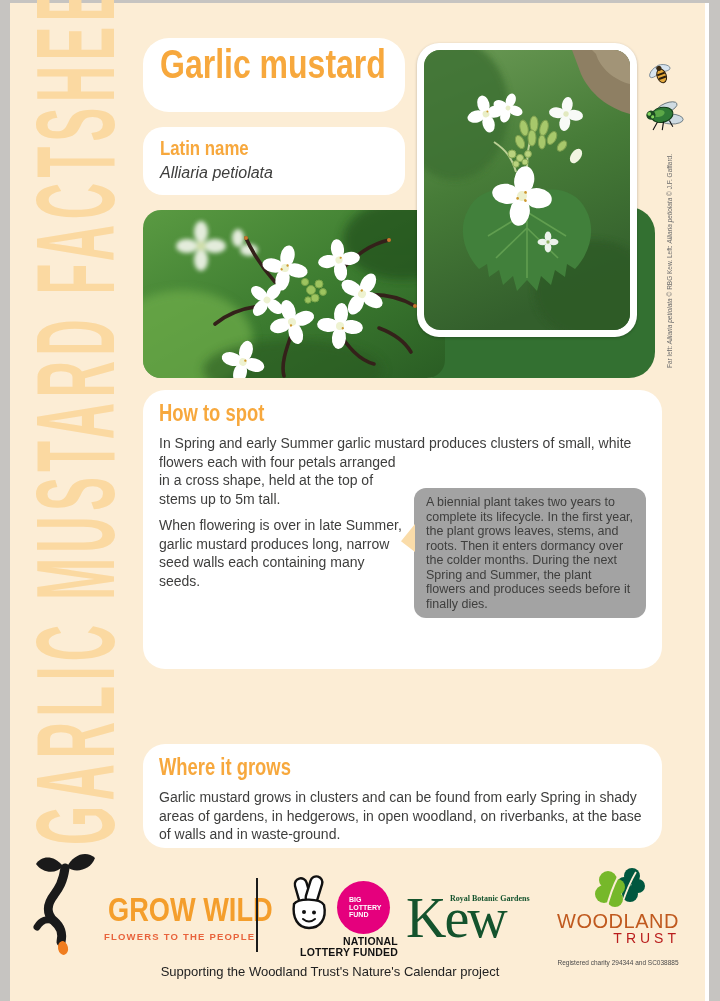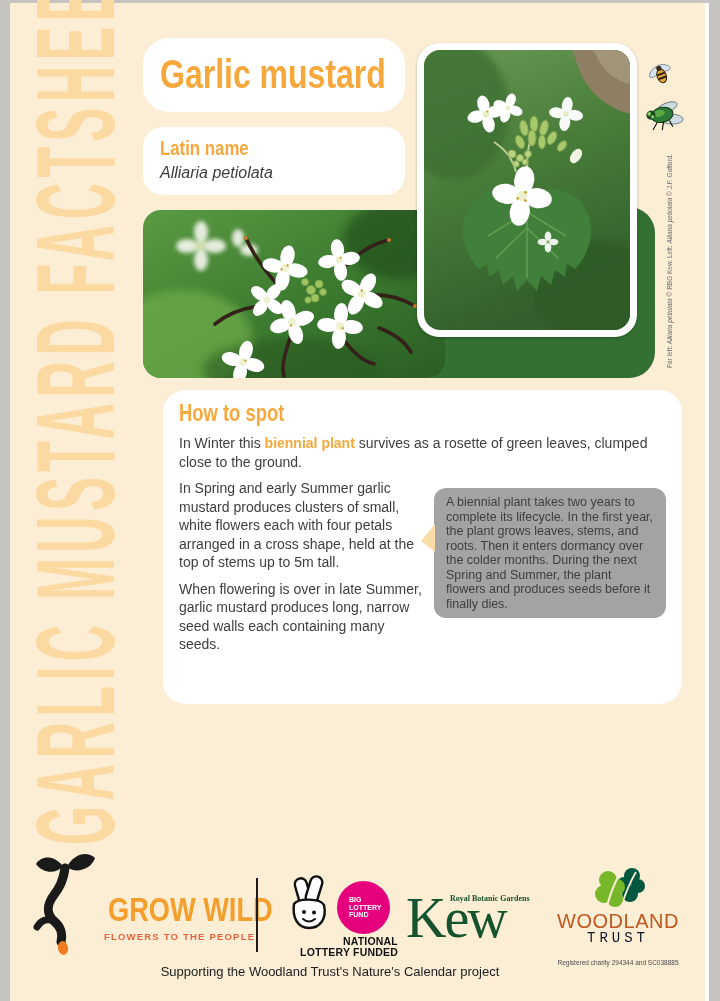--- a/index.html
+++ b/index.html
@@ -16,21 +16,21 @@
     transform-origin:0 0; transform:rotate(-90deg) scaleX(0.45);
     font-size:112px; line-height:96px; font-weight:bold; letter-spacing:12px;
     color:#fbd9a1; white-space:nowrap;
   }
 
   .whitebox { position:absolute; background:#ffffff; border-radius:22px; }
   .cond { display:inline-block; transform:scaleX(0.8); transform-origin:0 0; white-space:nowrap; }
   .orange-head { color:#f7a83d; font-weight:bold; }
 
   .title-box { left:143px; top:38px; width:262px; height:74px; border-radius:26px; }
-  .title-box .t { position:absolute; left:17px; top:14px; font-size:40px;text-decoration:underline; }
+  .title-box .t { position:absolute; left:17px; top:4px; font-size:40px;text-decoration:underline; }
 
   .latin-box { left:143px; top:127px; width:262px; height:68px; border-radius:20px;padding-left:42px; }
   .latin-box .h { position:absolute; left:17px; top:9px; font-size:21px; }
   .latin-box .v { position:absolute; left:17px; top:37px; font-size:16px; font-style:italic; color:#3e3e3d; }
 
   .green-panel { position:absolute; left:407px; top:207px; width:248px; height:171px;
     background:#337031; border-radius:26px; }
 
   .photo-left { position:absolute; left:143px; top:210px; width:302px; height:168px;
     border-radius:18px; overflow:hidden; }
@@ -42,21 +42,21 @@
   .fly-icon { position:absolute; left:646px; top:96px; width:40px; height:36px; }
 
   .photo-caption{
     position:absolute; left:666px; top:368px; width:240px;
     transform-origin:0 0; transform:rotate(-90deg);
     font-size:6.5px; color:#6d6d6d; white-space:nowrap;
   }
   .photo-caption i { font-style:italic; }
 
   .section { position:absolute; background:#ffffff; border-radius:22px; padding:10px 16px; }
-  .sec-how   { left:143px; top:390px; width:519px; height:314px;margin-left:20px; }
+  .sec-how   { left:143px; top:390px; width:519px; height:279px; }
   .sec-where { left:143px; top:744px; width:519px; height:104px; }
   .section h2 { font-size:23px; margin-bottom:7px; }
   .body-text { font-size:14px; line-height:18.5px; color:#3e3e3d; }
   .body-text p { margin-bottom:8px; }
   .hl { color:#f7a83d; font-weight:bold; }
 
   .callout-pusher { float:right; width:0; height:36px; }
   .callout-wrap { float:right; clear:right; width:232px; padding-top:18px; margin-left:9px; margin-bottom:6px; }
   .callout { position:relative; background:#a3a3a3; border-radius:12px; padding:7px 12px;
     font-size:12.5px; line-height:14.5px; color:#3e3e3d; }
@@ -77,22 +77,22 @@
   .lottery-text { position:absolute; left:270px; top:936px; width:128px; text-align:right;
     font-size:10.5px; line-height:11px; font-weight:bold; color:#111; letter-spacing:0.2px; }
   .kew-logo { position:absolute; left:406px; top:890px; width:150px; height:66px; color:#14532d; }
   .kew-name { position:absolute; left:0px; top:0px; font-family:"Liberation Serif", serif;
     font-size:56px; line-height:56px; letter-spacing:-2px; }
   .kew-super { position:absolute; left:44px; top:4px; font-family:"Liberation Serif", serif;
     font-size:8px; font-weight:bold; }
   .wt-leaves { position:absolute; left:592px; top:864px; }
   .wt-name  { position:absolute; left:556px; top:910px; width:124px; text-align:center;
     font-size:20px; color:#c0591e; letter-spacing:0.5px; }
-  .wt-trust { position:absolute; left:556px; top:930px; width:124px; text-align:center;
-    font-size:14px; color:#0f172a; letter-spacing:4px;font-family:Liberation Mono, monospace; }
+  .wt-trust { position:absolute; left:556px; top:930px; width:124px; text-align:right;
+    font-size:14px; color:#b91c1c; letter-spacing:4px; }
   .wt-charity { position:absolute; left:552px; top:959px; width:132px; text-align:center;
     font-size:6.5px; color:#4a4a4a; }
   .support-note { position:absolute; left:130px; top:964px; width:400px; text-align:center;
     font-size:13px; color:#222222; }
 </style>
 </head>
 <body>
 
 <div class="canvas">
   <div class="paper"></div>
@@ -364,26 +364,31 @@
     <span>Far left: </span><i>Alliaria petiolata</i><span> © RBG Kew. Left: </span><i>Alliaria petiolata</i><span> © J.F. Gaffard.</span>
   </div>
 
   <div class="section sec-how">
     <h2 class="orange-head"><span class="cond">How to spot</span></h2>
     <div class="body-text">
       <div class="callout-pusher"></div>
       <div class="callout-wrap">
         <div class="callout">A biennial plant takes two years to complete its lifecycle. In the first year, the plant grows leaves, stems, and roots. Then it enters dormancy over the colder months. During the next Spring and Summer, the plant flowers and produces seeds before it finally dies.</div>
       </div>
-      <p><span>In Winter this </span><span class="hl">biennial plant</span><span> survives as a rosette of green leaves, clumped close to the ground.</span></p>
       <p>In Spring and early Summer garlic mustard produces clusters of small, white flowers each with four petals arranged in a cross shape, held at the top of stems up to 5m tall.</p>
       <p>When flowering is over in late Summer, garlic mustard produces long, narrow seed walls each containing many seeds.</p>
     </div>
   </div>
 
+  <div class="section sec-where">
+    <h2 class="orange-head"><span class="cond">Where it grows</span></h2>
+    <div class="body-text">
+      <p>Garlic mustard grows in clusters and can be found from early Spring in shady areas of gardens, in hedgerows, in open woodland, on riverbanks, at the base of walls and in waste-ground.</p>
+    </div>
+  </div>
 
   <svg class="sprout-icon" width="72" height="104" viewBox="0 0 72 104">
     <path d="M30,14 C20,2 8,4 3,12 C10,22 24,22 30,14 Z" fill="#1a1a1a"></path>
     <path d="M34,15 C40,2 54,-2 62,6 C58,18 42,22 34,15 Z" fill="#1a1a1a"></path>
     <path d="M32,16 C30,30 26,36 21,43 C14,52 13,62 21,69 C28,75 30,81 28,90" stroke="#1a1a1a" stroke-width="9" fill="none" stroke-linecap="round"></path>
     <path d="M21,69 C14,66 8,68 4,75" stroke="#1a1a1a" stroke-width="7" fill="none" stroke-linecap="round"></path>
     <ellipse cx="30" cy="96" rx="5" ry="7" fill="#f07d1f" transform="rotate(-12 30 96)"></ellipse>
   </svg>
   <div class="growwild-name"><span class="cond">GROW WILD</span></div>
   <div class="growwild-tag">FLOWERS TO THE PEOPLE</div>

